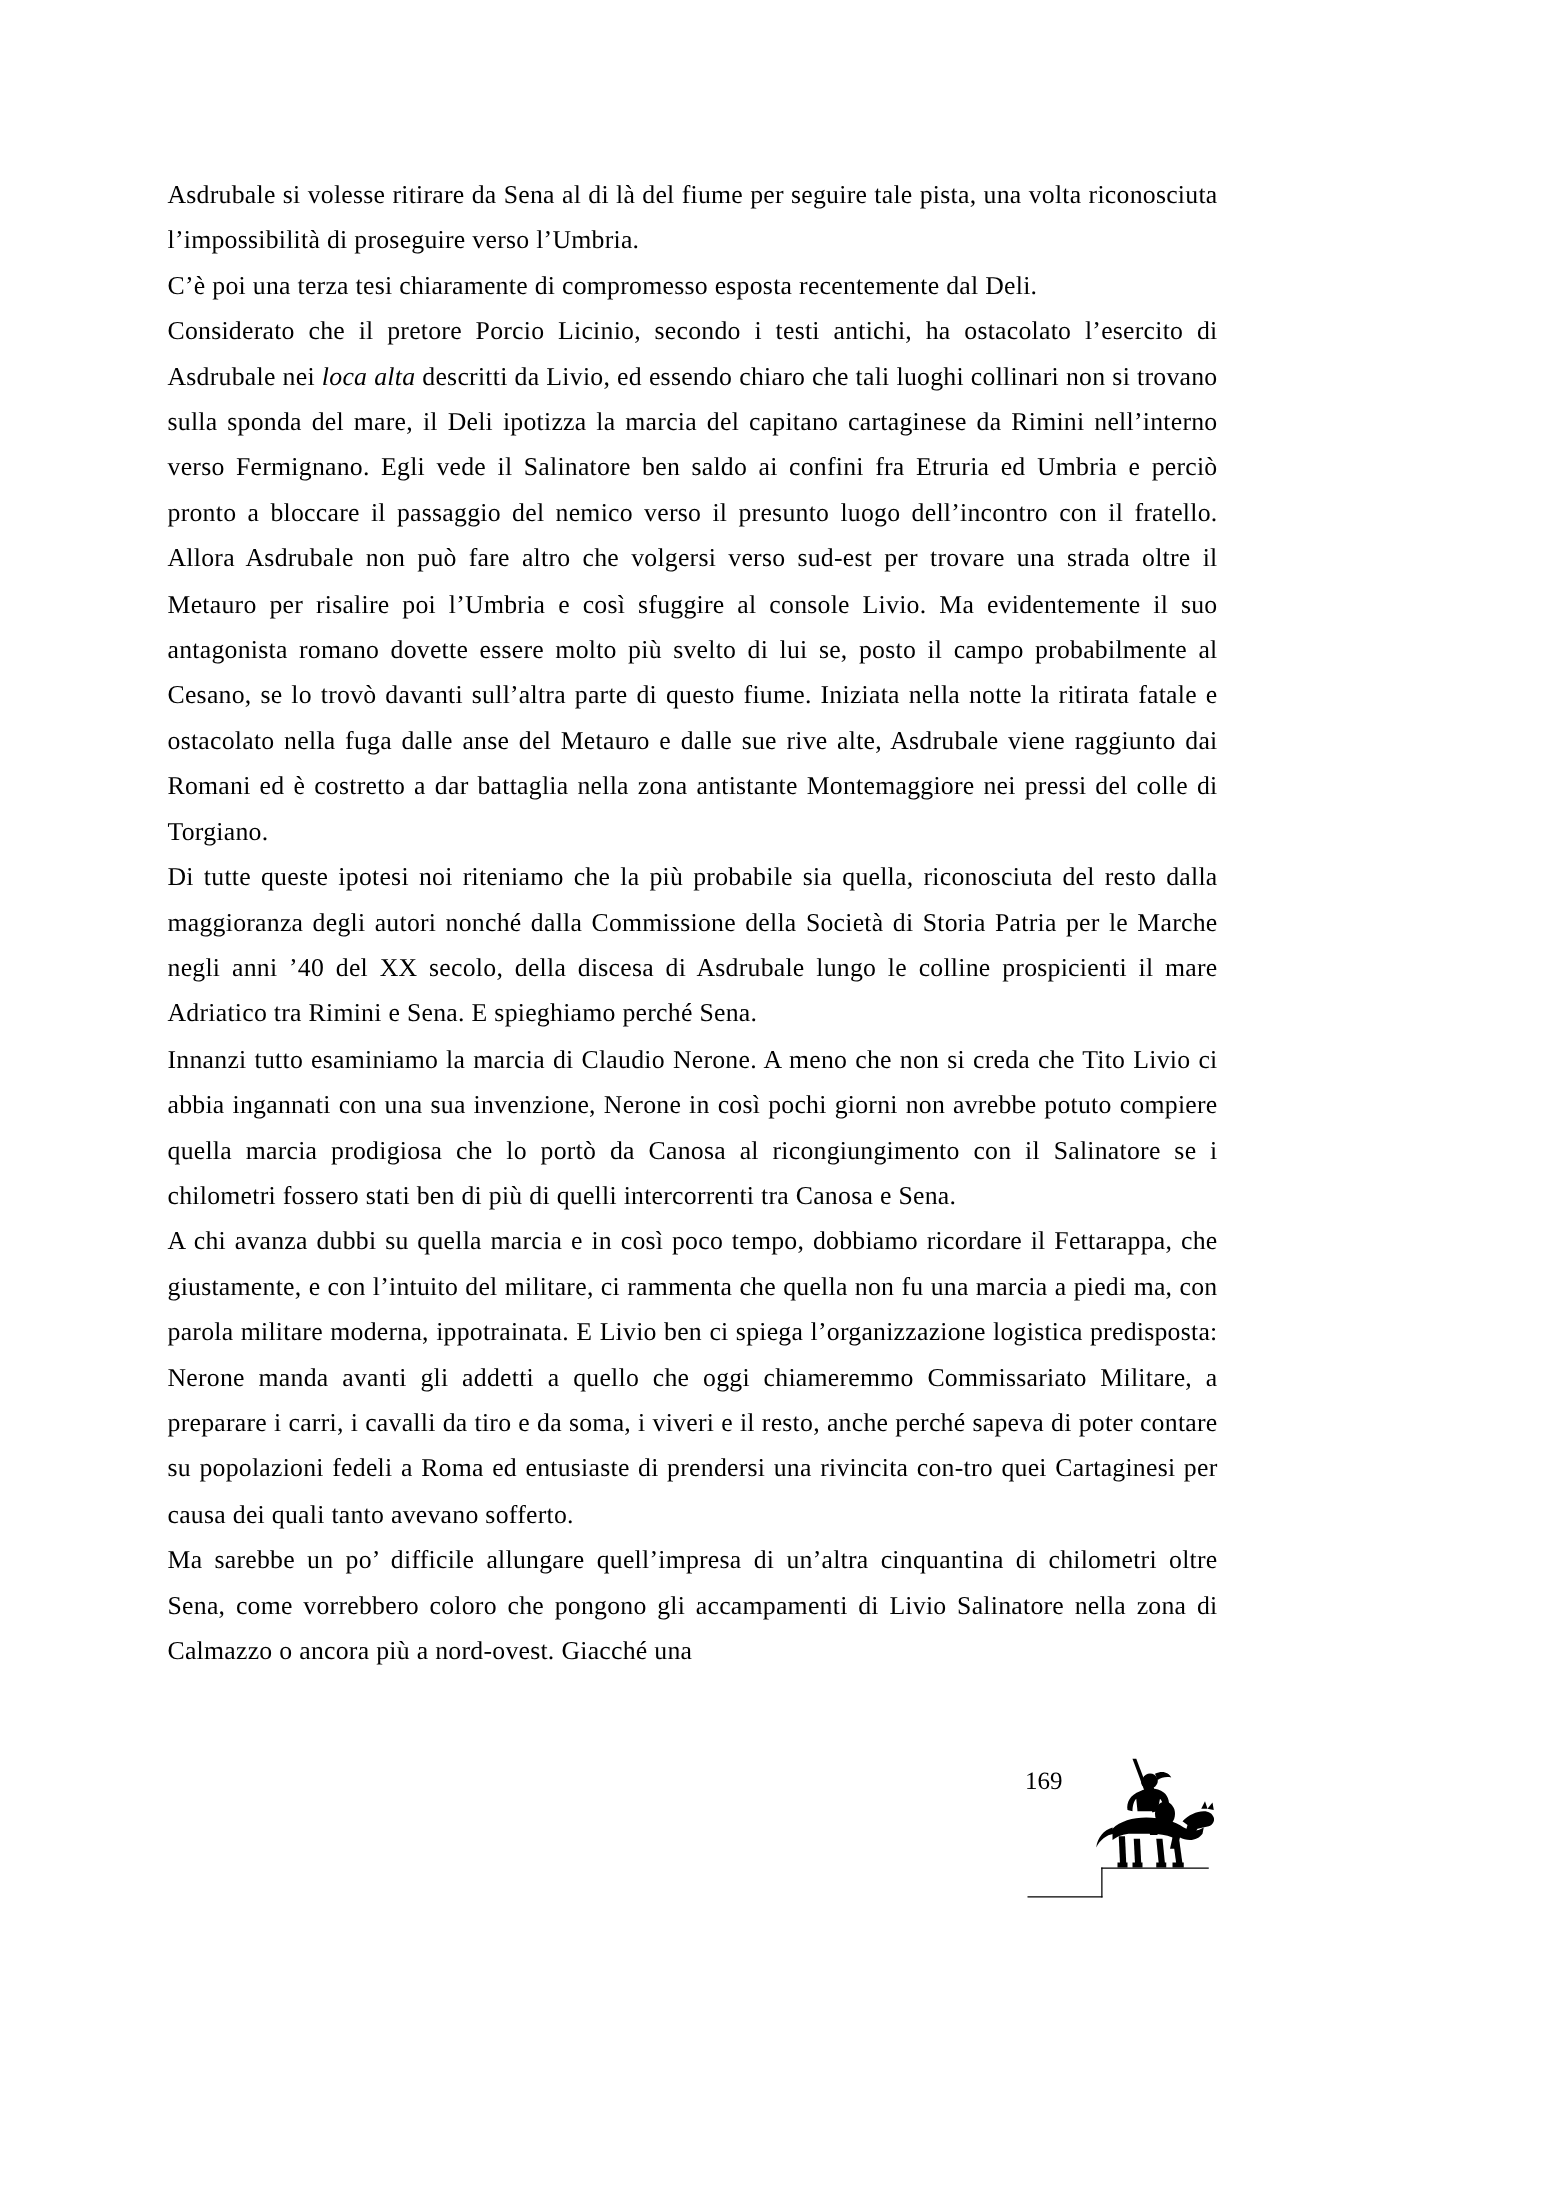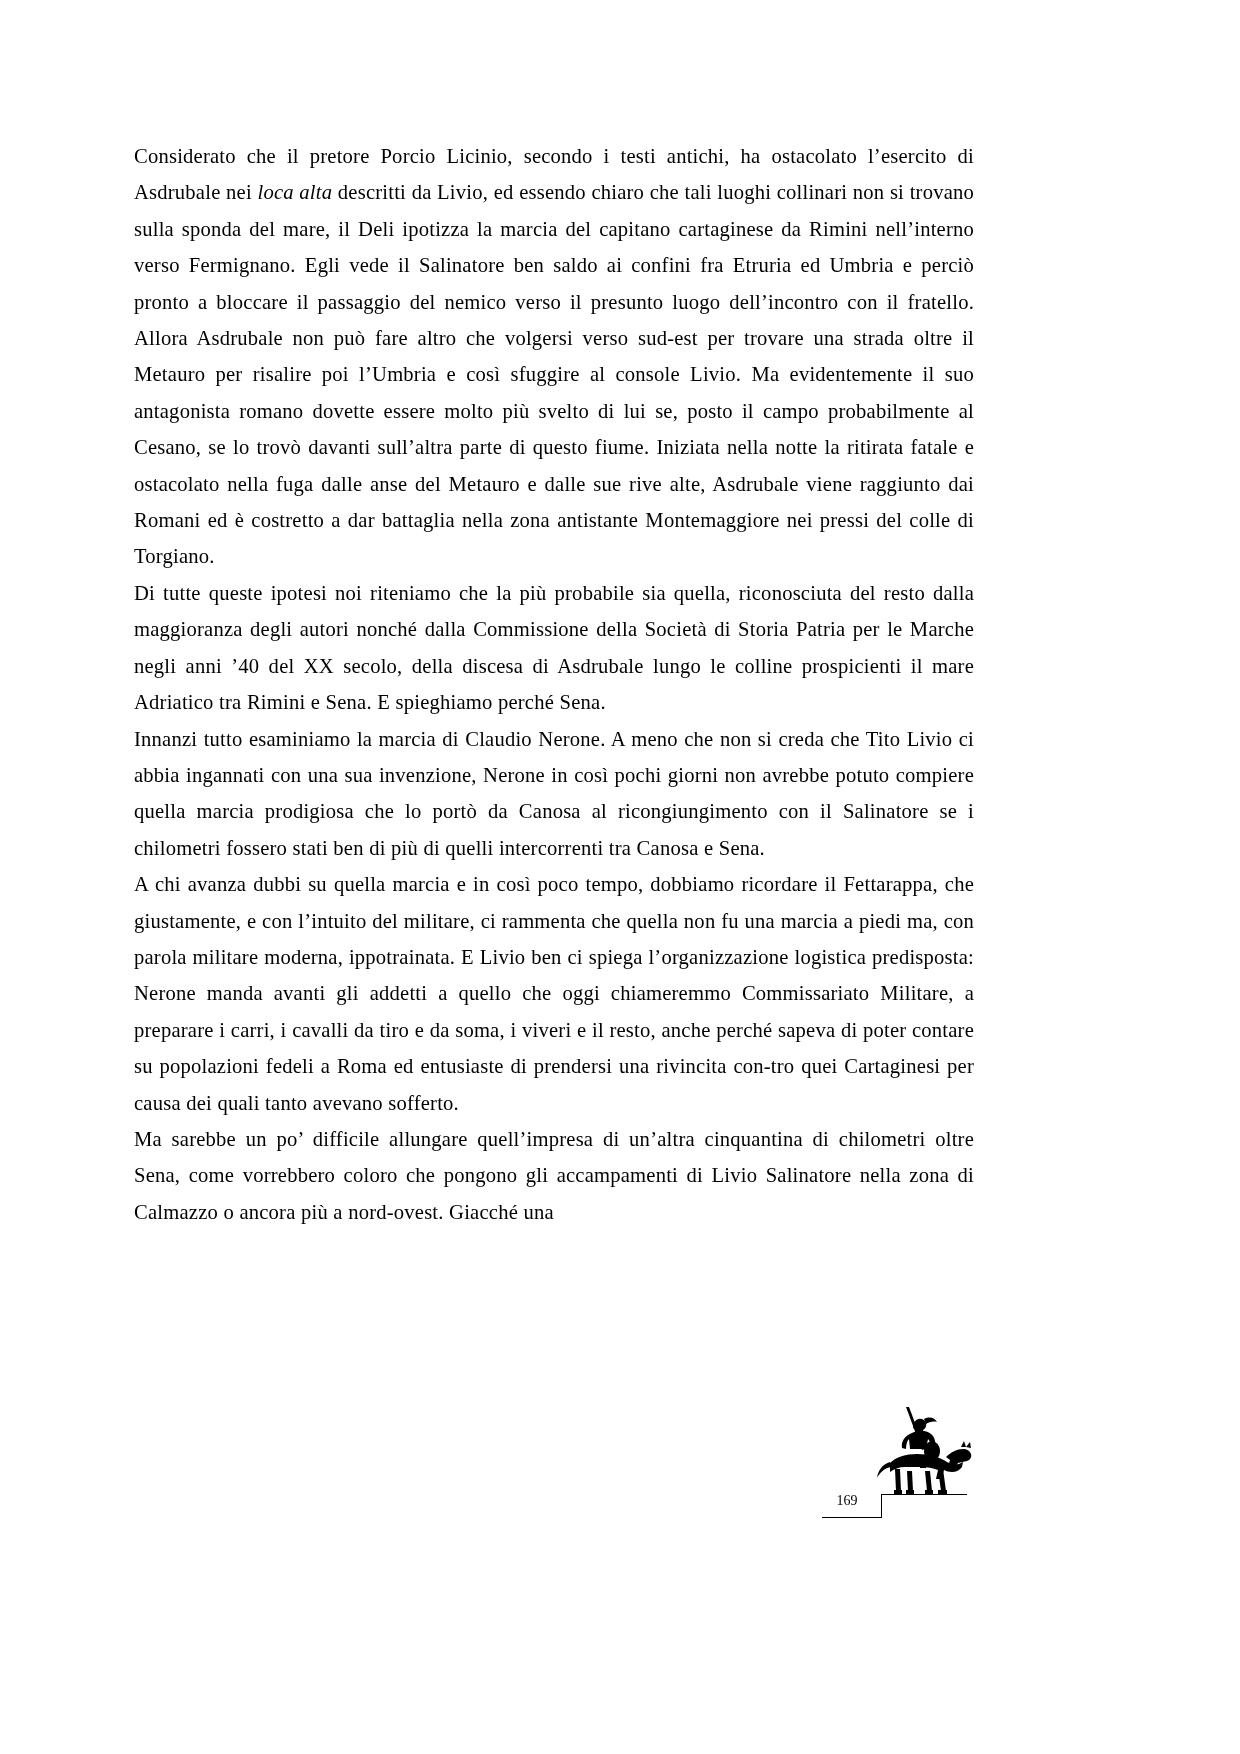--- a/index.html
+++ b/index.html
@@ -56,24 +56,24 @@
     position: absolute;
     left: 0;
     top: 1398px;
     width: 1240px;
     height: 160px;
   }
 
   .footer-pagenum {
     position: absolute;
     left: 820px;
-    top: 1492px;
+    top: 1416px;
     width: 54px;
-    text-align: center;
-    font-size: 14px;
+    text-align: left;
+    font-size: 20px;
     line-height: 18px;
     color: #000;
   }
 
   .footer-rule-horizontal {
     position: absolute;
     left: 822px;
     top: 1517px;
     width: 60px;
     height: 1px;
@@ -111,21 +111,23 @@
     height: 95px;
   }
 </style>
 </head>
 <body>
 
 <div class="page">
 
   <div class="text-column">
 
+    <p class="para last-line-left">Asdrubale si volesse ritirare da Sena al di là del fiume per seguire tale pista, una volta riconosciuta l’impossibilità di proseguire verso l’Umbria.</p>
 
+    <p class="para last-line-left">C’è poi una terza tesi chiaramente di compromesso esposta recentemente dal Deli.</p>
 
     <p class="para last-line-left"><span>Considerato che il pretore Porcio Licinio, secondo i testi antichi, ha ostacolato l’esercito di Asdrubale nei </span><em class="italic">loca alta</em><span> descritti da Livio, ed essendo chiaro che tali luoghi collinari non si trovano sulla sponda del mare, il Deli ipotizza la marcia del capitano cartaginese da Rimini nell’interno verso Fermignano. Egli vede il Salinatore ben saldo ai confini fra Etruria ed Umbria e perciò pronto a bloccare il passaggio del nemico verso il presunto luogo dell’incontro con il fratello. Allora Asdrubale non può fare altro che volgersi verso sud-est per trovare una strada oltre il Metauro per risalire poi l’Umbria e così sfuggire al console Livio. Ma evidentemente il suo antagonista romano dovette essere molto più svelto di lui se, posto il campo probabilmente al Cesano, se lo trovò davanti sull’altra parte di questo fiume. Iniziata nella notte la ritirata fatale e ostacolato nella fuga dalle anse del Metauro e dalle sue rive alte, Asdrubale viene raggiunto dai Romani ed è costretto a dar battaglia nella zona antistante Montemaggiore nei pressi del colle di Torgiano.</span></p>
 
     <p class="para last-line-left">Di tutte queste ipotesi noi riteniamo che la più probabile sia quella, riconosciuta del resto dalla maggioranza degli autori nonché dalla Commissione della Società di Storia Patria per le Marche negli anni ’40 del XX secolo, della discesa di Asdrubale lungo le colline prospicienti il mare Adriatico tra Rimini e Sena. E spieghiamo perché Sena.</p>
 
     <p class="para last-line-left">Innanzi tutto esaminiamo la marcia di Claudio Nerone. A meno che non si creda che Tito Livio ci abbia ingannati con una sua invenzione, Nerone in così pochi giorni non avrebbe potuto compiere quella marcia prodigiosa che lo portò da Canosa al ricongiungimento con il Salinatore se i chilometri fossero stati ben di più di quelli intercorrenti tra Canosa e Sena.</p>
 
     <p class="para last-line-left">A chi avanza dubbi su quella marcia e in così poco tempo, dobbiamo ricordare il Fettarappa, che giustamente, e con l’intuito del militare, ci rammenta che quella non fu una marcia a piedi ma, con parola militare moderna, ippotrainata. E Livio ben ci spiega l’organizzazione logistica predisposta: Nerone manda avanti gli addetti a quello che oggi chiameremmo Commissariato Militare, a preparare i carri, i cavalli da tiro e da soma, i viveri e il resto, anche perché sapeva di poter contare su popolazioni fedeli a Roma ed entusiaste di prendersi una rivincita con-tro quei Cartaginesi per causa dei quali tanto avevano sofferto.</p>
 
     <p class="para last-line-left">Ma sarebbe un po’ difficile allungare quell’impresa di un’altra cinquantina di chilometri oltre Sena, come vorrebbero coloro che pongono gli accampamenti di Livio Salinatore nella zona di Calmazzo o ancora più a nord-ovest. Giacché una</p>

